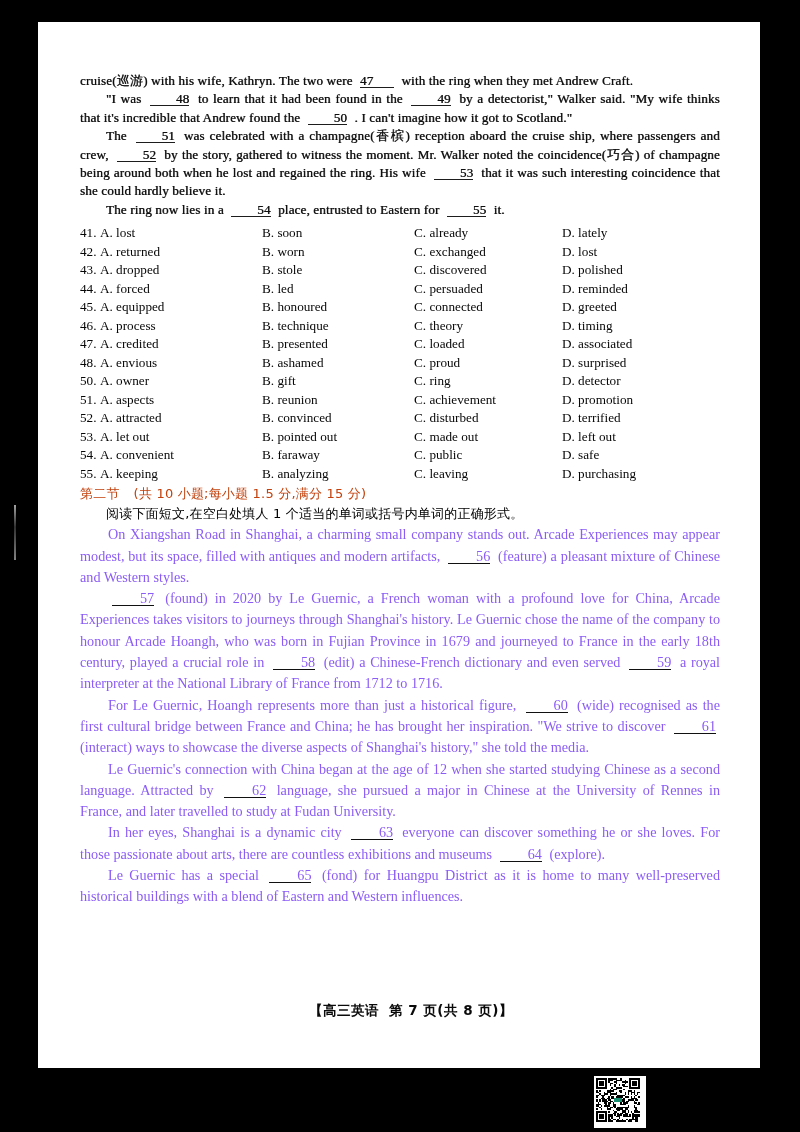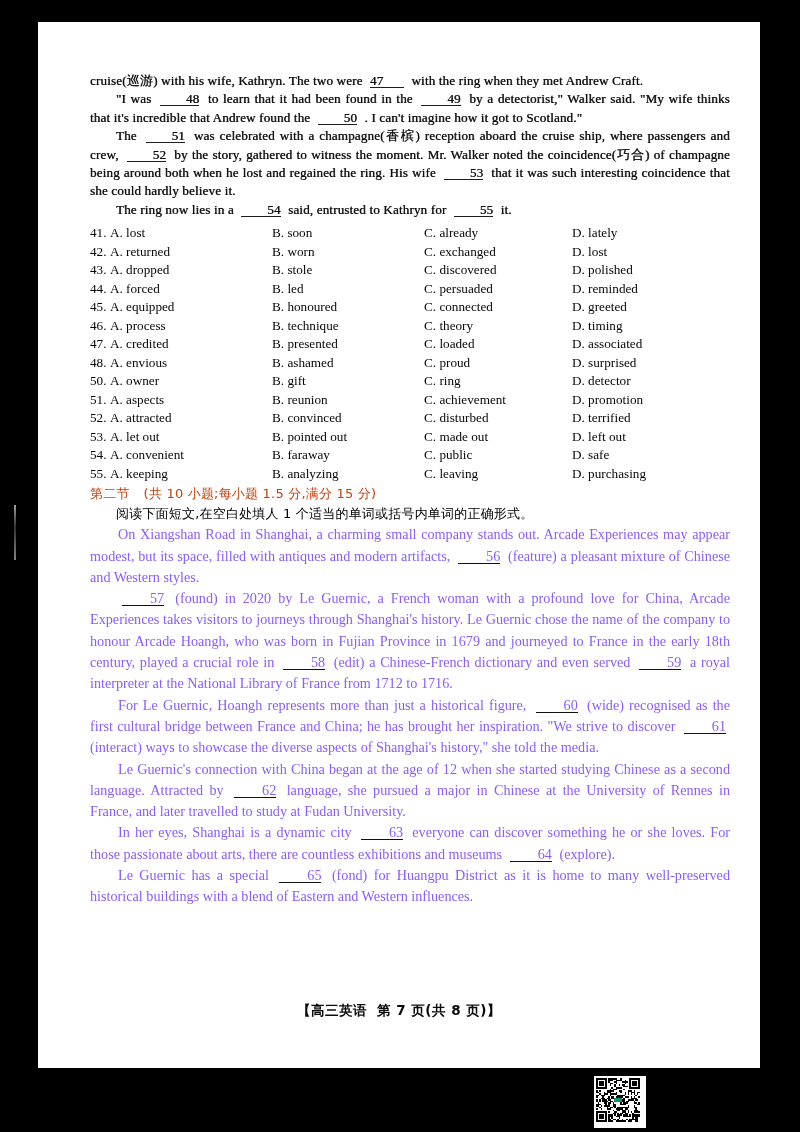--- a/index.html
+++ b/index.html
@@ -27,21 +27,21 @@
     position: absolute;
     left: 14px;
     top: 505px;
     width: 2px;
     height: 55px;
     background: linear-gradient(to bottom, #bdbdbd, #3a3a3a 40%, #9a9a9a);
     opacity: .85;
   }
   .content {
     position: absolute;
-    left: 52px;
+    left: 42px;
     top: 50px;
     width: 640px;
   }
   
   .cloze-p {
     font-family: "Liberation Serif", "DejaVu Serif", serif;
     font-size: 13.1px;
     line-height: 18.4px;
     text-align: justify;
     text-align-last: left;
@@ -113,20 +113,21 @@
     position: absolute;
     left: 0;
     top: 980px;
     width: 722px;
     text-align: center;
     font-family: "DejaVu Sans", sans-serif;
     font-weight: bold;
     font-size: 13.5px;
     color: #0a0a0a;
     letter-spacing: .5px;
+    padding-left: 12px;
   }
   .footer .gap { display: inline-block; width: 10px; }
   
   .qr-wrap {
     position: absolute;
     left: 594px;
     top: 1076px;
     width: 48px;
     height: 48px;
     background: #fff;
@@ -164,21 +165,21 @@
       <span>was celebrated with a champagne(香槟) reception aboard the cruise ship, where passengers and crew,</span>
       <span class="blank">52</span>
       <span>by the story, gathered to witness the moment. Mr. Walker noted the coincidence(巧合) of champagne being around both when he lost and regained the ring. His wife</span>
       <span class="blank">53</span>
       <span>that it was such interesting coincidence that she could hardly believe it.</span>
     </p>
 
     <p class="cloze-p indent">
       <span>The ring now lies in a</span>
       <span class="blank">54</span>
-      <span>said, entrusted to Kathryn for</span>
+      <span>place, entrusted to Eastern for</span>
       <span class="blank">55</span>
       <span>it.</span>
     </p>
 
     <div class="options" id="options-grid">
         <div class="opt-row">
           <span class="opt-num">41.</span>
           <span class="opt-a">A. lost</span>
           <span class="opt-b">B. soon</span>
           <span class="opt-c">C. already</span>

